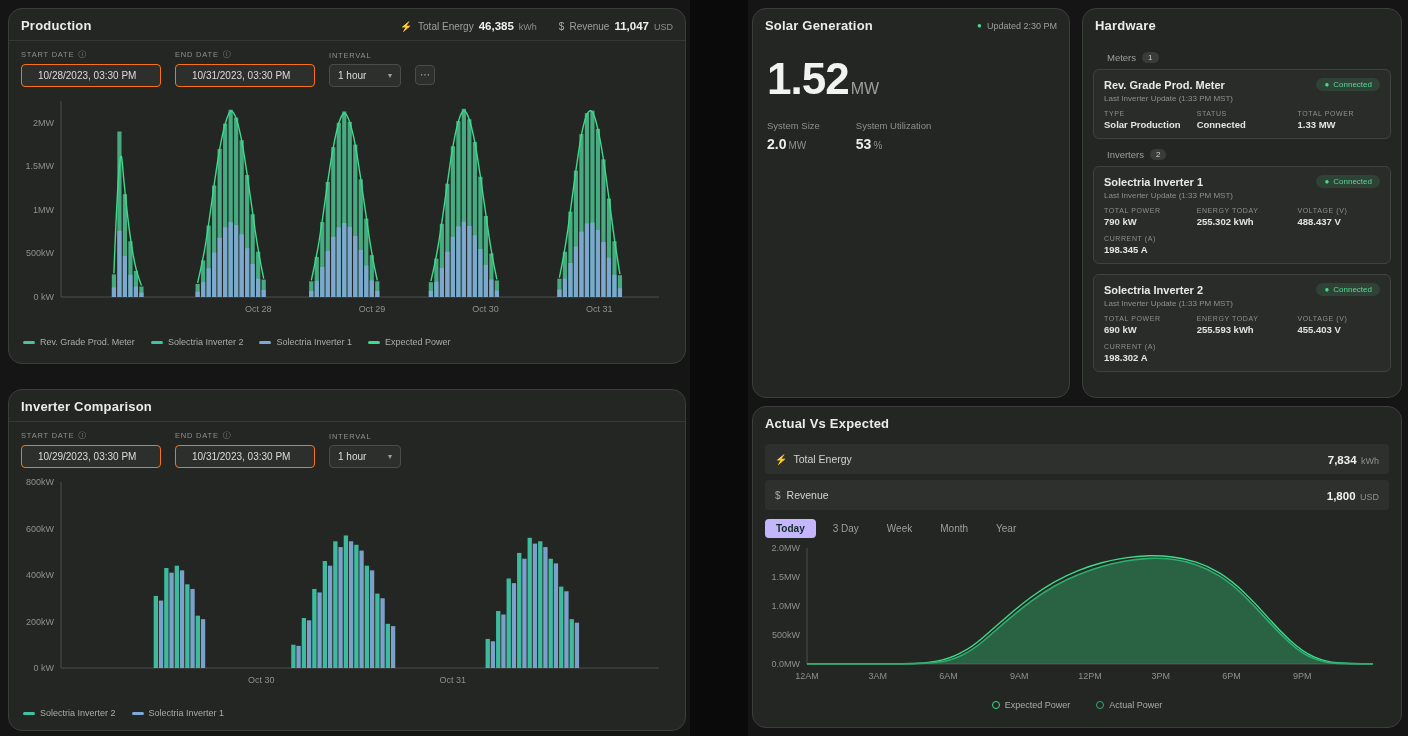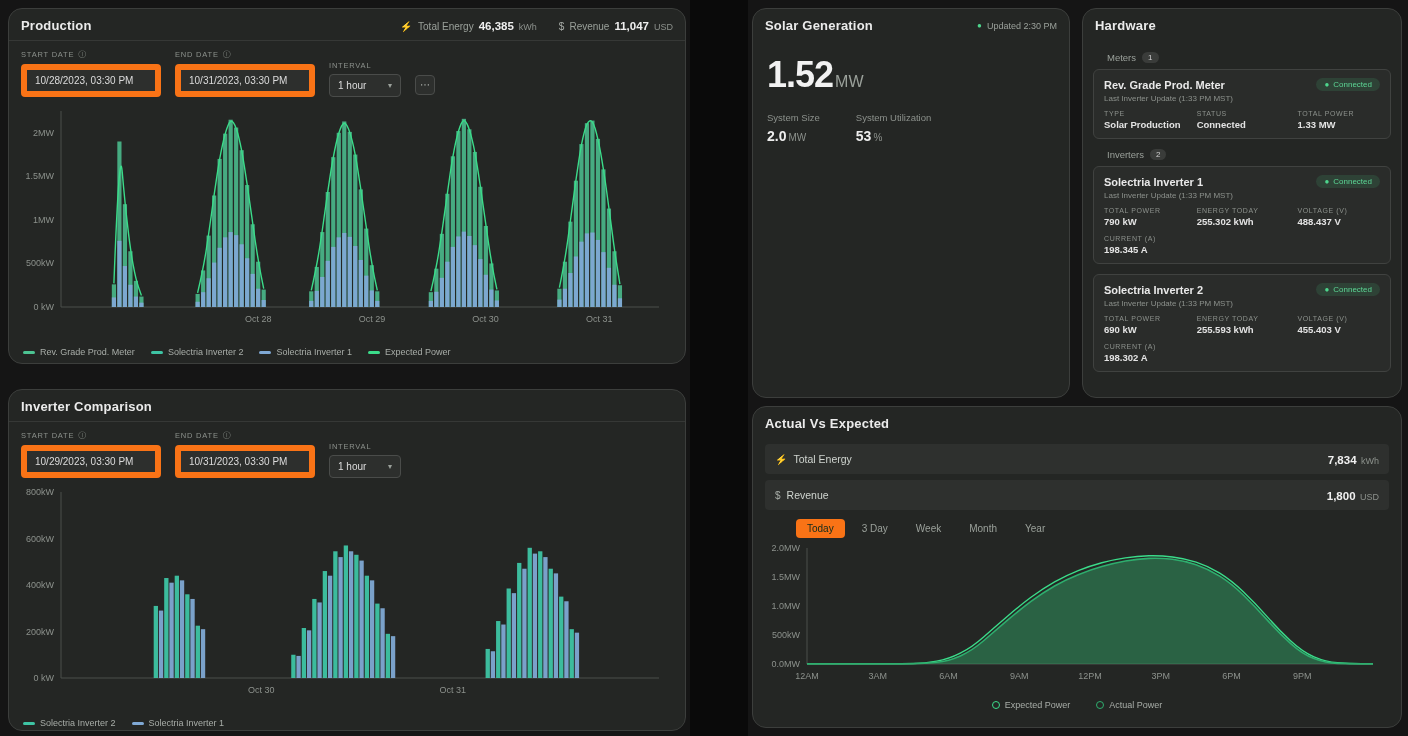--- a/index.html
+++ b/index.html
@@ -19,39 +19,39 @@
   h2 { font-size:13px; font-weight:700; color:#ebebeb; letter-spacing:.2px; }
   .head-stats { display:flex; gap:22px; align-items:center; }
   .stat { display:flex; gap:5px; align-items:baseline; font-size:10px; color:#9aa09a; }
   .stat b { color:#efefef; font-size:11.5px; }
   .unit { color:#8c918c; font-size:9px; }
   .ic { color:#a8ada8; font-size:10px; }
 
   .form-row { display:flex; gap:14px; align-items:flex-end; padding:8px 12px 4px; }
   .field label { display:flex; gap:4px; align-items:center; font-size:7.5px; letter-spacing:.8px; color:#8c918c; text-transform:uppercase; margin-bottom:4px; }
   .info { font-size:8px; color:#737873; }
-  .field input { width:140px; background:#2d2f2d; border:6px solid #f97316; border-radius:4px; color:#dcdcdc; font-size:10px; padding:5px 8px; font-family:"Liberation Sans",sans-serif; }
+  .field input { width:140px; background:#2d2f2d; border:1px solid #f97316; border-radius:4px; color:#dcdcdc; font-size:10px; padding:5px 16px; font-family:"Liberation Sans",sans-serif; }
   .select { display:flex; justify-content:space-between; align-items:center; width:72px; background:#2d2f2d; border:1px solid #4a4c4a; border-radius:4px; color:#dcdcdc; font-size:10px; padding:5px 8px; cursor:pointer; }
   .chev { font-size:8px; color:#9aa09a; }
   .mini-btn { width:20px; height:20px; background:#2d2f2d; border:1px solid #4a4c4a; border-radius:4px; color:#b8bdb8; font-size:10px; line-height:1; cursor:pointer; margin-bottom:2px; }
 
   .chart-wrap { padding:2px 8px 0; }
   svg text { font-family:"Liberation Sans",sans-serif; }
 
   .legend { display:flex; gap:16px; padding:2px 14px; align-items:center; }
   .li { display:flex; gap:5px; align-items:center; font-size:9px; color:#a8ada8; cursor:pointer; }
   .sw { width:12px; height:3px; border-radius:2px; display:inline-block; }
   .sw-meter { background:#4cc392; } .sw-inv2 { background:#3ec4a4; }
   .sw-inv1 { background:#7fa8d4; } .sw-exp { background:#3bdc8a; }
 
   
   .updated { display:flex; gap:5px; align-items:center; font-size:9px; color:#9aa09a; }
   .dot { color:#4dd58c; font-size:8px; }
   .big-value { padding:14px 14px 4px; color:#f2f2f2; }
-  .big-value .num { font-size:36px; font-weight:700; letter-spacing:-1px; }
+  .big-value .num { font-size:44px; font-weight:700; letter-spacing:-1px; }
   .big-value .bu { font-size:16px; color:#9aa09a; font-weight:400; margin-left:2px; }
   .sg-fields { display:flex; padding:12px 14px; gap:36px; }
   .sg-label { font-size:9.5px; color:#8c918c; margin-bottom:5px; }
   .sg-value { font-size:14px; font-weight:700; color:#ededed; }
   .sg-value .unit { font-weight:400; font-size:10px; margin-left:2px; }
 
   
   .hw-body { padding:8px 10px; }
   .hw-sec { display:flex; gap:6px; align-items:center; margin:4px 2px 6px; }
   .hw-sec-label { font-size:9.5px; color:#9aa09a;padding-left:12px; }
@@ -64,21 +64,21 @@
   .hw-grid { display:grid; grid-template-columns:1.05fr 1.15fr 1fr; gap:8px 6px; margin-top:7px; }
   .hw-f-label { font-size:7px; letter-spacing:.6px; color:#8c918c; text-transform:uppercase; margin-bottom:2px; }
   .hw-f-value { font-size:9.5px; font-weight:700; color:#e3e3e3; }
 
   
   .avse-row { display:flex; justify-content:space-between; align-items:center; background:#2e302e; border-radius:4px; margin:6px 12px 0; padding:6px 10px; }
   .avse-row .lab { display:flex; gap:6px; align-items:center; font-size:10.5px; color:#cfd4cf; }
   .avse-row .val b { font-size:11.5px; color:#f0f0f0; }
   .tabs { display:flex; gap:6px; margin:9px 12px 2px; align-items:center; }
   .tab { font-size:10px; color:#9aa09a; padding:4px 11px; border-radius:4px; cursor:pointer; }
-  .tab.active { background:#f97316; color:#0f2b1d; font-weight:400;margin-left:31px; }
+  .tab.active { background:#c4b5fd; color:#0f2b1d; font-weight:700; }
   .avse-legend { display:flex; gap:26px; justify-content:center; padding-top:2px; }
   .ring { width:8px; height:8px; border-radius:50%; display:inline-block; }
   .ring-exp { border:1.5px solid #3bdc8a; } .ring-act { border:1.5px solid #2eae6e; }
 </style>
 </head>
 <body>
 
 <div class="screen">
   <div class="col-gap"></div>
 

